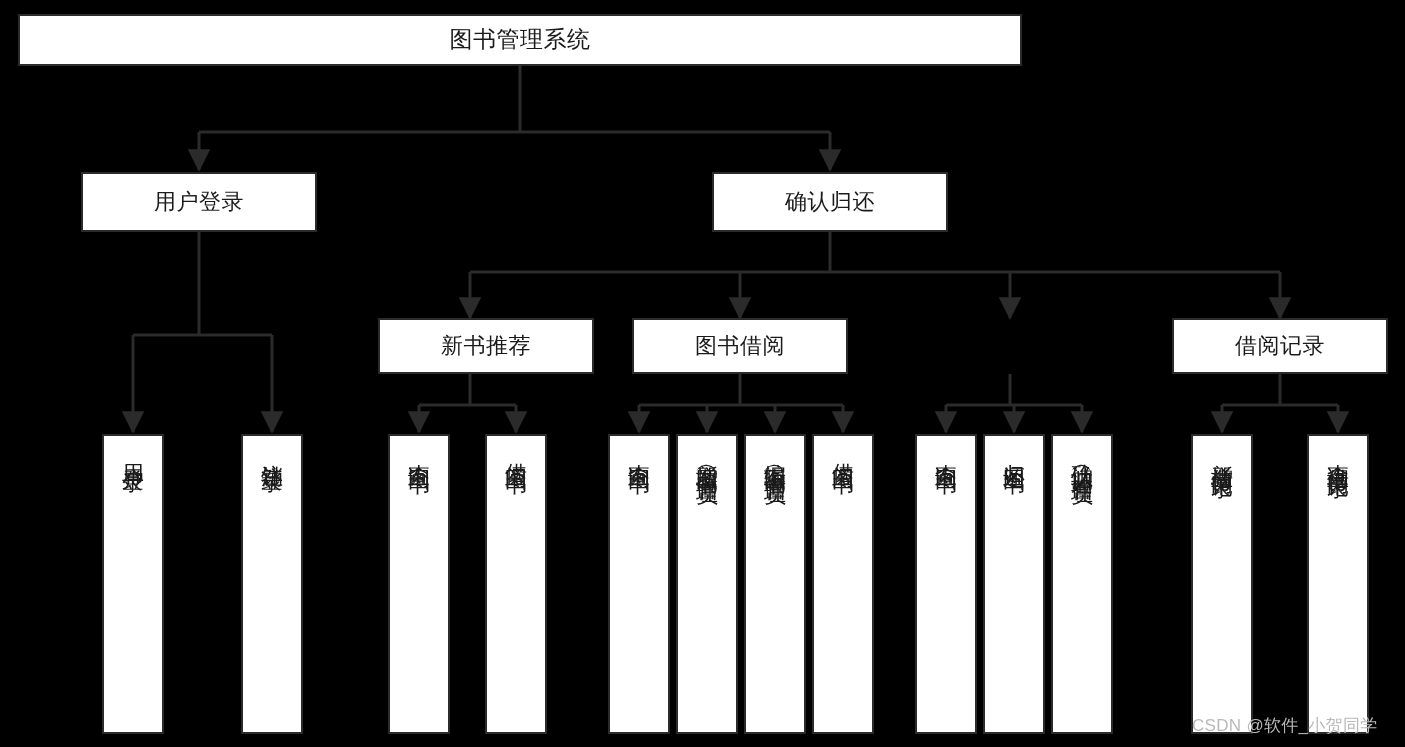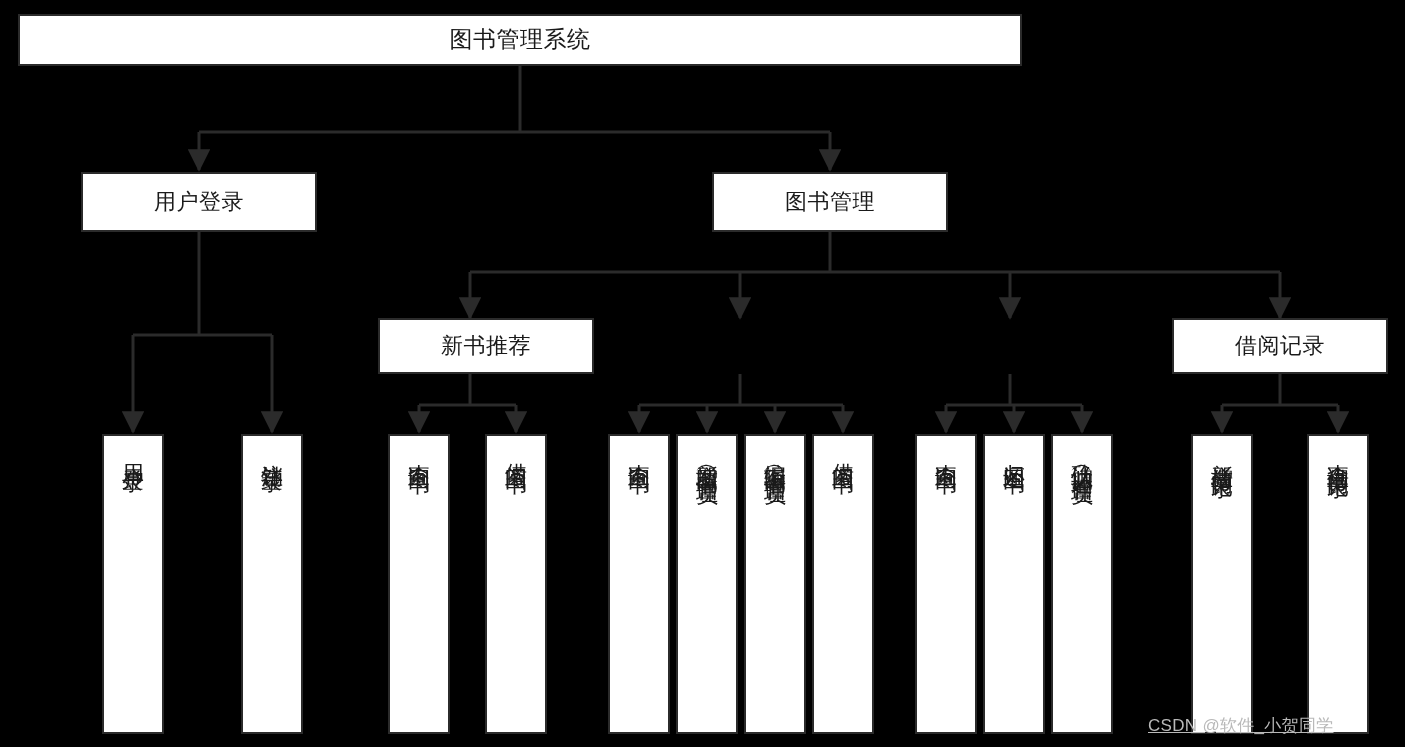--- a/index.html
+++ b/index.html
@@ -128,25 +128,28 @@
   </svg>
 
   <div class="node horiz root" style="left:18px; top:14px; width:1004px; height:52px;">
     <span class="label">图书管理系统</span>
   </div>
 
   <div class="node horiz" style="left:81px; top:172px; width:236px; height:60px;">
     <span class="label">用户登录</span>
   </div>
   <div class="node horiz" style="left:712px; top:172px; width:236px; height:60px;">
-    <span class="label">图书管理</span>
+    <span class="label">确认归还</span>
   </div>
 
   <div class="node horiz" style="left:362px; top:318px; width:216px; height:56px;margin-left:16px;">
     <span class="label">新书推荐</span>
+  </div>
+  <div class="node horiz" style="left:632px; top:318px; width:216px; height:56px;">
+    <span class="label">图书借阅</span>
   </div>
   <div class="node horiz" style="left:1172px; top:318px; width:216px; height:56px;">
     <span class="label">借阅记录</span>
   </div>
 
   <div class="node vert" style="left:102px; top:434px; width:62px; height:300px;">
     <span class="label">用户登录</span>
   </div>
   <div class="node vert" style="left:241px; top:434px; width:62px; height:300px;">
     <span class="label">注销登录</span>
@@ -182,15 +185,15 @@
     <span class="label">确认归还（管理员）</span>
   </div>
 
   <div class="node vert" style="left:1191px; top:434px; width:62px; height:300px;">
     <span class="label">新增借阅记录</span>
   </div>
   <div class="node vert" style="left:1307px; top:434px; width:62px; height:300px;">
     <span class="label">查询借阅记录</span>
   </div>
 
-  <div class="watermark" style="left:1148px; top:714px;text-decoration:underline;">CSDN @软件_小贺同学</div>
+  <div class="watermark" style="left:1192px; top:714px;">CSDN @软件_小贺同学</div>
 
 </div>
 
 </body></html>

